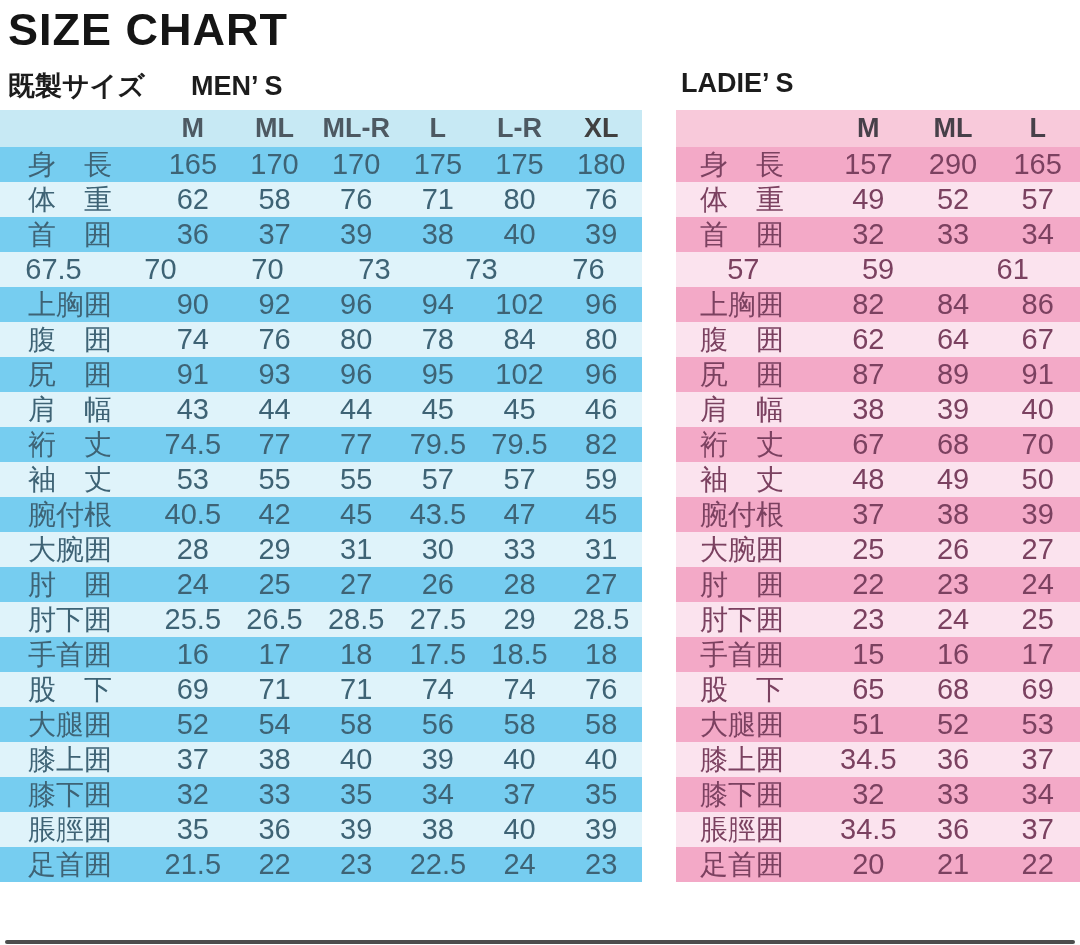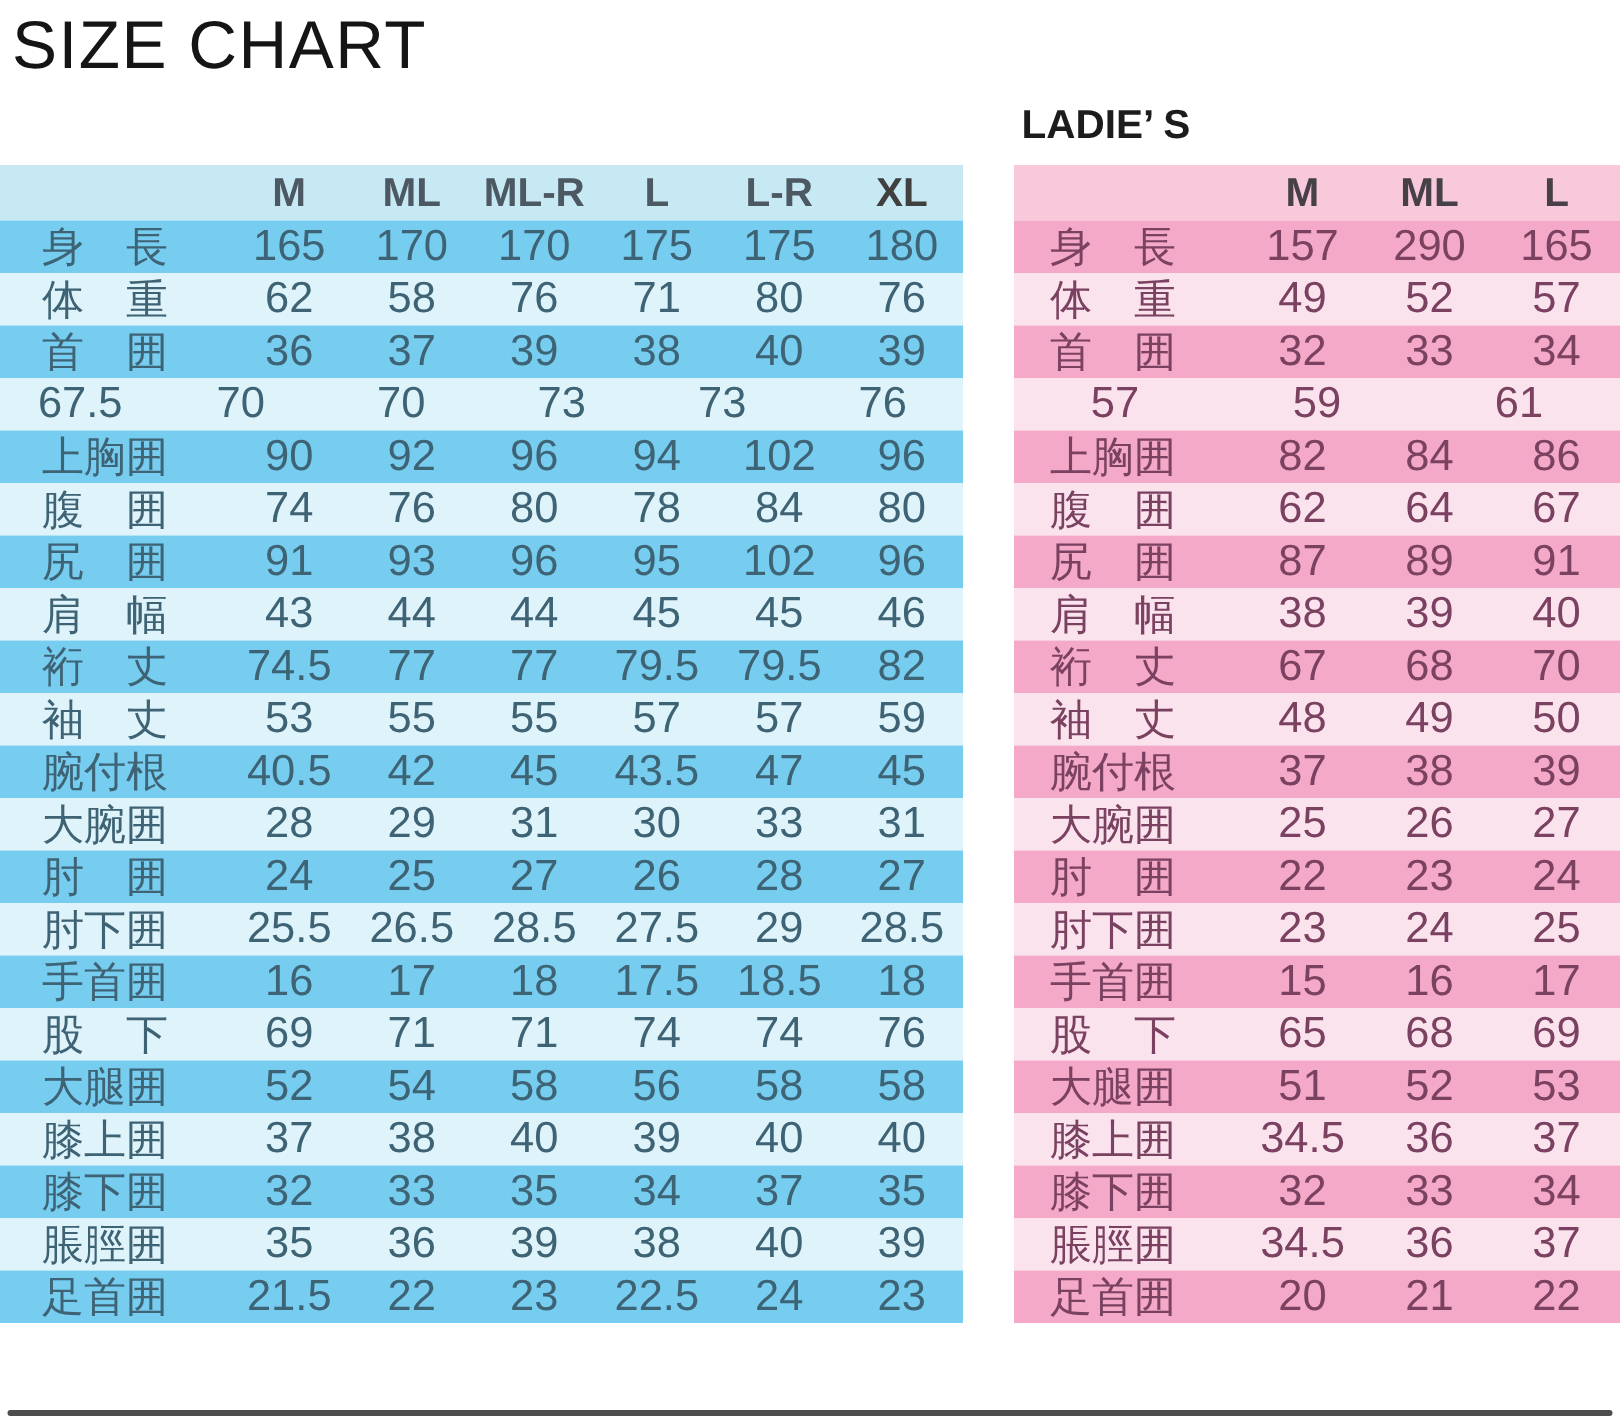--- a/index.html
+++ b/index.html
@@ -1,19 +1,19 @@
 <!DOCTYPE html>
 <html><head>
 <meta charset="utf-8">
 <style>
   html,body{margin:0;padding:0}
   body{width:1080px;height:945px;background:#ffffff;position:relative;overflow:hidden;
        font-family:"Liberation Sans","DejaVu Sans",sans-serif;}
   .page{position:absolute;inset:0;background:#ffffff}
-  .title{position:absolute;left:8px;top:4px;font-size:45px;font-weight:normal;color:#151515;letter-spacing:1px}
+  .title{position:absolute;left:8px;top:4px;font-size:45px;font-weight:bold;color:#151515;letter-spacing:1px}
   .subtitle{position:absolute;top:68px;font-size:27px;font-weight:bold;color:#1c1c1c;white-space:pre}
   .sub-men{left:8px}
   .sub-men .eng{margin-left:46px}
   .sub-ladies{left:681px}
   .stable{position:absolute;top:110px}
   .men-table{left:0;width:642px}
   .ladies-table{left:676px;width:404px}
   .trow{display:flex;align-items:center;height:35px}
   .thead{height:37px}
   .lcell{flex:0 0 auto;width:152px}
@@ -25,20 +25,21 @@
   .footer{position:absolute;left:2px;top:894px;font-size:21px;color:#9b9b9b;white-space:pre}
   .bbar{position:absolute;left:5px;right:5px;bottom:1px;height:4px;background:#4d4d4d;border-radius:2px}
 </style>
 </head>
 <body>
 
 <div class="page">
 
   <div class="title">SIZE CHART</div>
 
+  <div class="subtitle sub-men"><span>既製サイズ</span><span class="eng">MEN’ S</span></div>
 
   <div class="subtitle sub-ladies">LADIE’ S</div>
 
   <div class="stable men-table" style="color: rgb(62, 99, 117);">
       <div class="trow thead" style="background: rgb(199, 233, 244);">
         <div class="lcell"></div>
         <div class="vcell hcell" style="color: rgb(77, 89, 98);">M</div>
         <div class="vcell hcell" style="color: rgb(77, 89, 98);">ML</div>
         <div class="vcell hcell" style="color: rgb(77, 89, 98);">ML-R</div>
         <div class="vcell hcell" style="color: rgb(77, 89, 98);">L</div>

